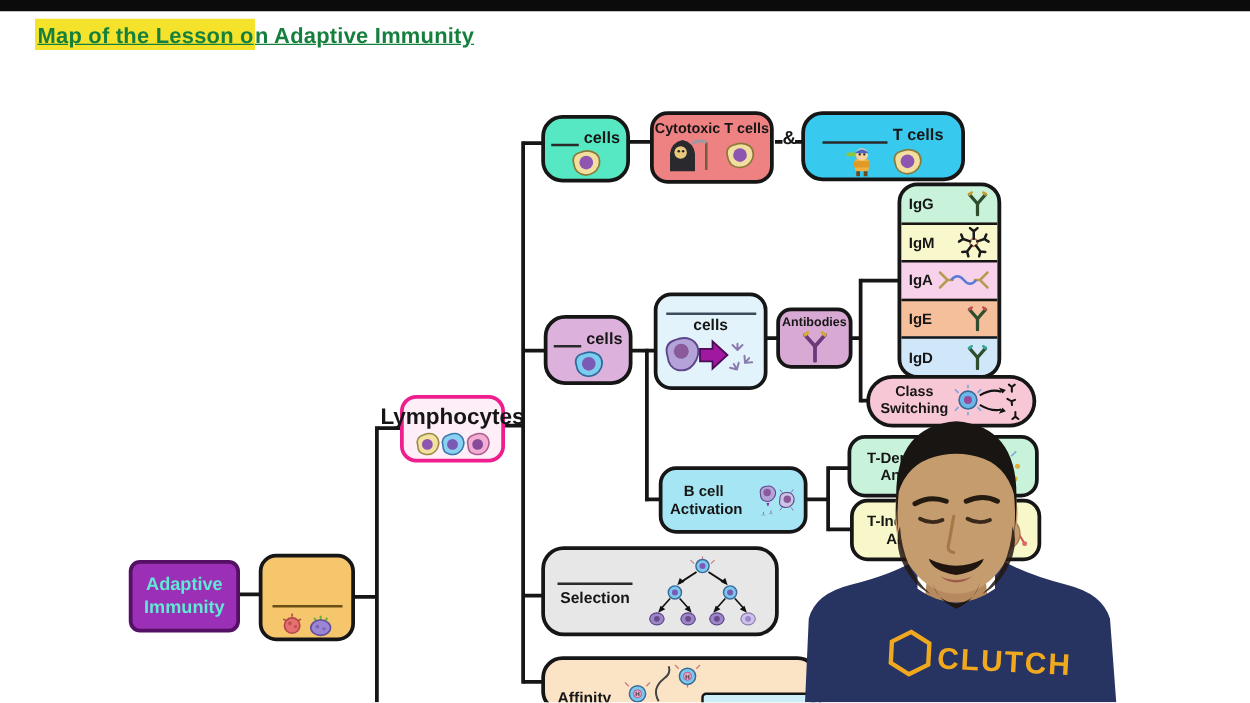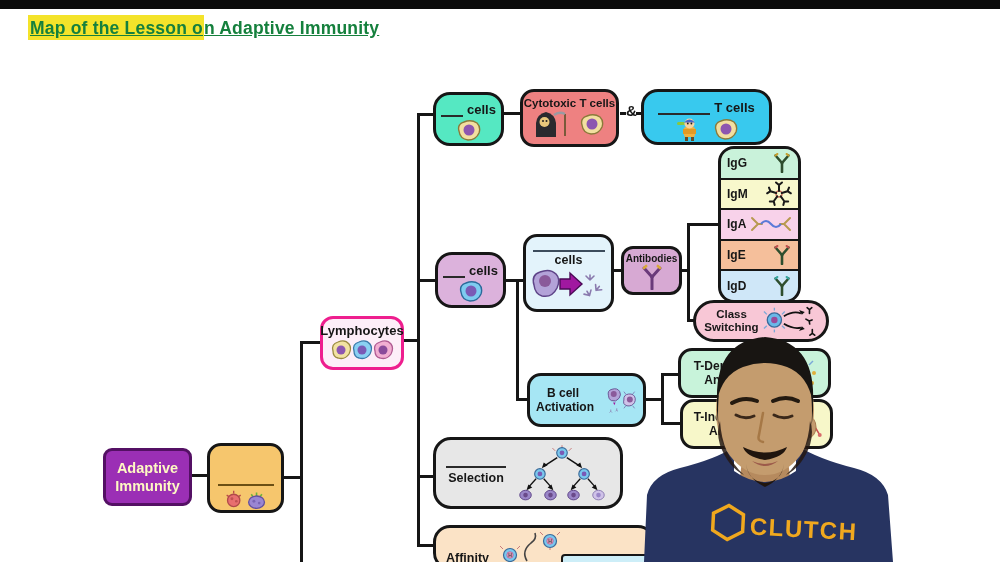--- a/index.html
+++ b/index.html
@@ -55,21 +55,21 @@
   <div class="line" style="left:661px;top:373px;width:2.5px;height:52px"></div>
   <div class="line" style="left:663px;top:373px;width:16px;height:2.5px"></div>
   <div class="line" style="left:663px;top:422px;width:18px;height:2.5px"></div>
   <div class="line" style="left:419px;top:475px;width:15px;height:2.5px"></div>
   <div class="line" style="left:419px;top:544px;width:15px;height:2.5px"></div>
 
   <span class="amp" style="left:626px;top:102px;">&amp;</span>
 
   <div class="box" style="left:103px;top:448px;width:89px;height:58px;background:#9b2fb5;border-color:#541064;
               border-radius:9px;justify-content:center;">
-    <div style="color:#fef9c3;font-size:14.5px;line-height:1.25;text-align:center;">Adaptive Immunity</div>
+    <div style="color:#5eead4;font-size:14.5px;line-height:1.25;text-align:center;">Adaptive Immunity</div>
   </div>
 
   <div class="box" style="left:207px;top:443px;width:77px;height:70px;background:#f6c66d;border-radius:14px;">
     <span class="blank" style="width:56px;margin-top:30px;border-color:#6b4f14;"></span>
     <svg width="52" height="24" viewBox="0 0 52 24" style="margin-top:3px;">
       <g stroke="#b84848" stroke-width="1.5">
           <line x1="12" y1="2" x2="12" y2="5"></line>
           <line x1="4" y1="7" x2="7" y2="9"></line>
           <line x1="20" y1="7" x2="17" y2="9"></line>
         </g>
@@ -81,21 +81,21 @@
           <line x1="38" y1="4" x2="38" y2="8"></line>
           <line x1="44" y1="6" x2="42" y2="9"></line>
         </g>
       <ellipse cx="38" cy="15" rx="9" ry="7" fill="#9a86d2" stroke="#64509e" stroke-width="1.5"></ellipse>
       <circle cx="35" cy="14" r="1.7" fill="#7a64b4"></circle>
         <circle cx="41" cy="16" r="1.5" fill="#7a64b4"></circle>
     </svg>
   </div>
 
   <div class="box" style="left:320px;top:316px;width:84px;height:54px;background:#fdeef8;border-color:#ee1e8e;border-radius:13px;">
-    <div style="font-size:13px;margin-top:4px;">Lymphocytes</div>
+    <div style="font-size:18px;margin-top:4px;">Lymphocytes</div>
     <svg width="64" height="24" viewBox="0 0 64 24">
       <path d="M3 13 Q1 6 8 4 Q15 1 19 6 Q22 10 19 16 Q15 22 8 20 Q3 19 3 13 Z" fill="#f2e2a2" stroke="#9a8a40" stroke-width="1.3"></path>
       <circle cx="11" cy="12" r="4.5" fill="#8d56b0"></circle>
       <path d="M24 13 Q22 6 29 4 Q36 1 40 6 Q43 10 40 16 Q36 22 29 20 Q24 19 24 13 Z" fill="#8ad0f2" stroke="#3a7aaa" stroke-width="1.3"></path>
       <circle cx="32" cy="12" r="4.5" fill="#7a5ab5"></circle>
       <path d="M45 13 Q43 6 50 4 Q57 1 61 6 Q64 10 61 16 Q57 22 50 20 Q45 19 45 13 Z" fill="#f2aed2" stroke="#b05a92" stroke-width="1.3"></path>
       <circle cx="53" cy="12" r="4.5" fill="#8a4a9a"></circle>
     </svg>
   </div>
 

